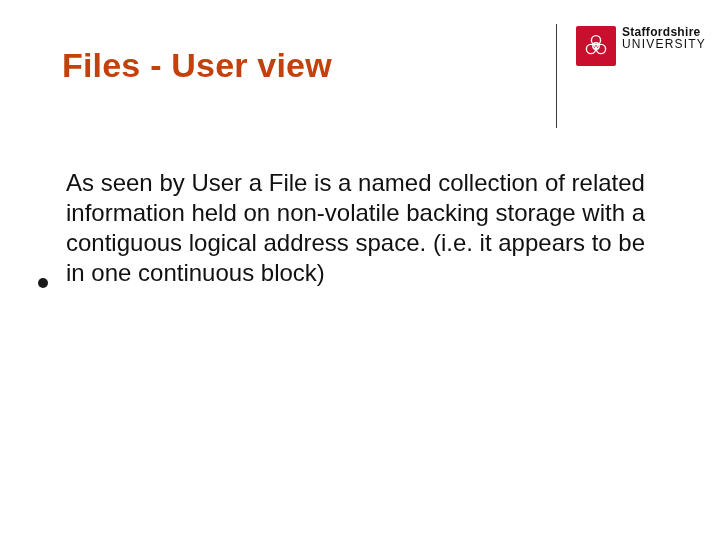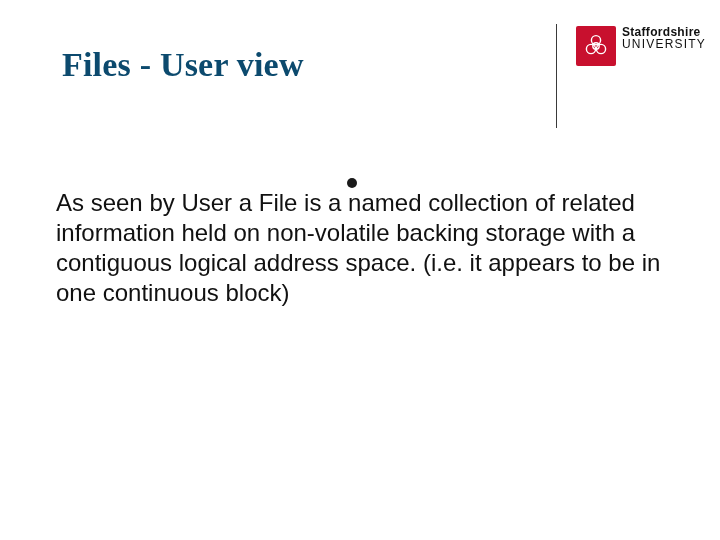--- a/index.html
+++ b/index.html
@@ -16,23 +16,22 @@
     left: 0;
     width: 720px;
     height: 100px;
   }
   .title {
     position: absolute;
     left: 62px;
     top: 18px;
     font-size: 34px;
     font-weight: 700;
-    color: #0c4a6e;
+    color: #c2410c;
     letter-spacing: 0.2px;
-    font-family: Liberation Serif, serif;
   }
   .divider-v {
     position: absolute;
     top: 24px;
     left: 556px;
     width: 0;
     height: 104px;
     border-left: 1px solid #3a3a3a;
   }
   .logo {
@@ -74,22 +73,21 @@
     letter-spacing: 1.2px;
   }
   .content {
     position: absolute;
     top: 168px;
     left: 38px;
     width: 628px;
   }
   .bullet-row {
     display: flex;
-    align-items: center;
-    flex-direction: column;
+    align-items: flex-end;
   }
   .bullet-dot {
     width: 10px;
     height: 10px;
     border-radius: 50%;
     background: #1a1a1a;
     margin-top: 10px;
     flex: 0 0 10px;
   }
   .bullet-text {

